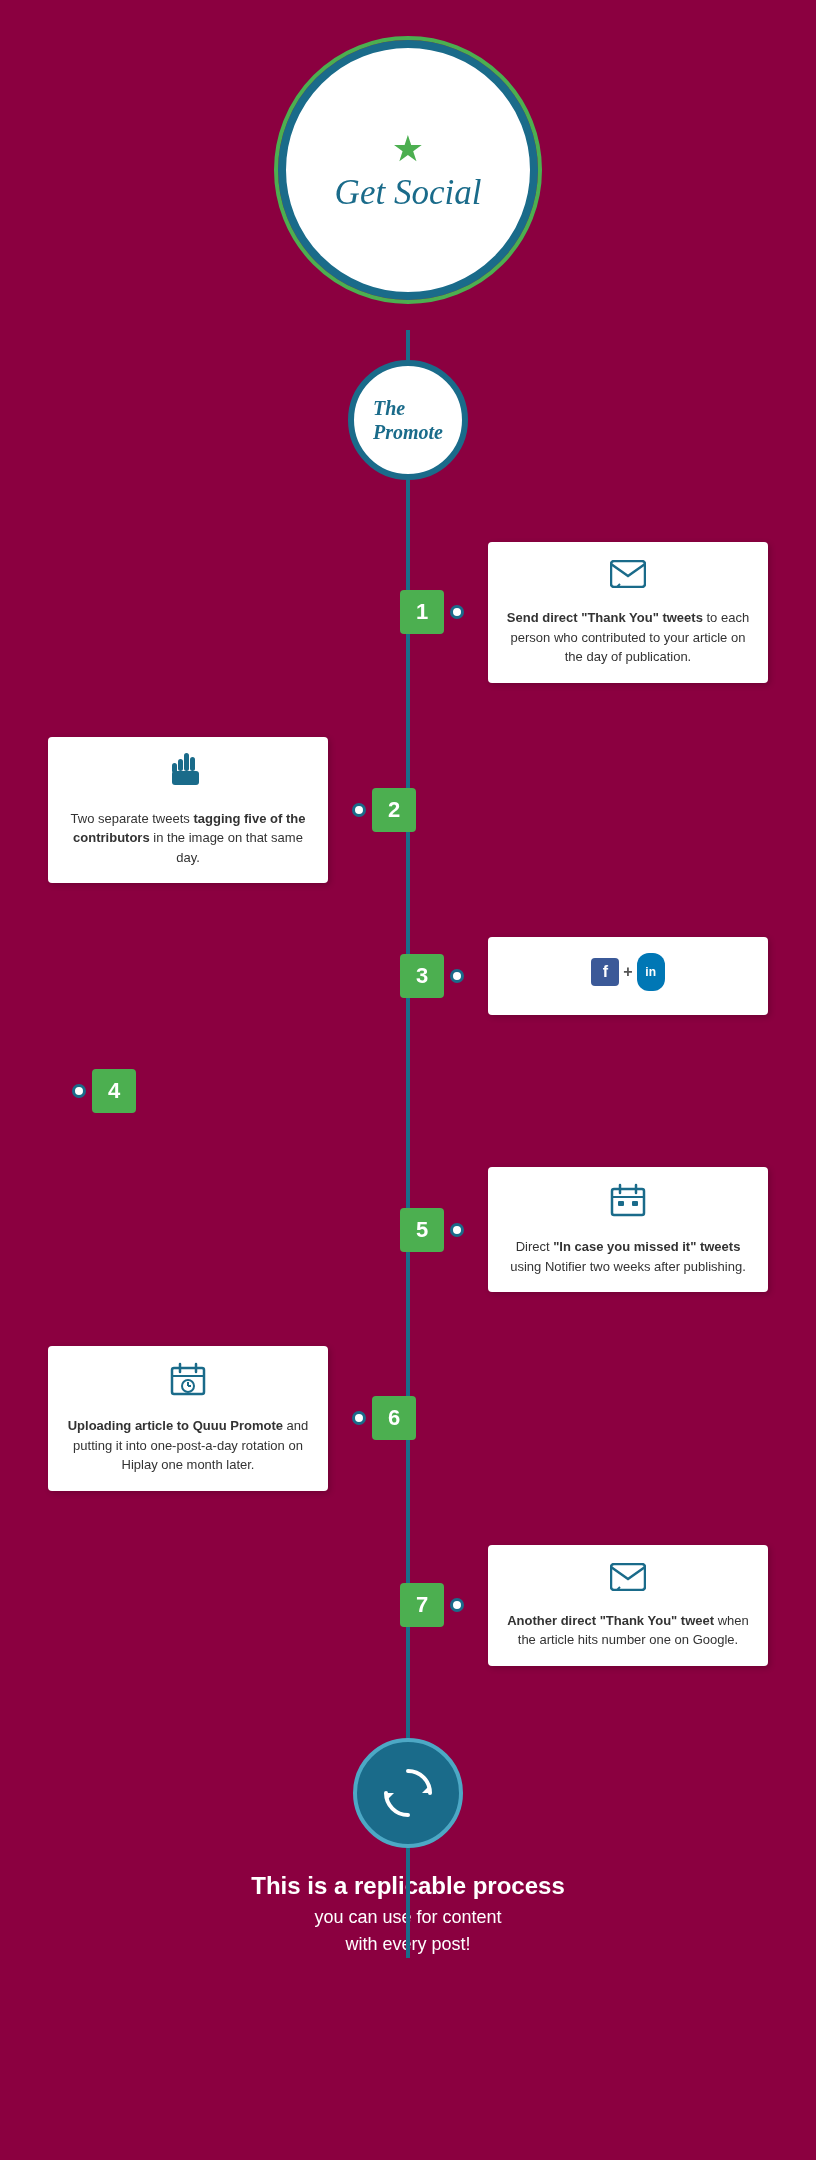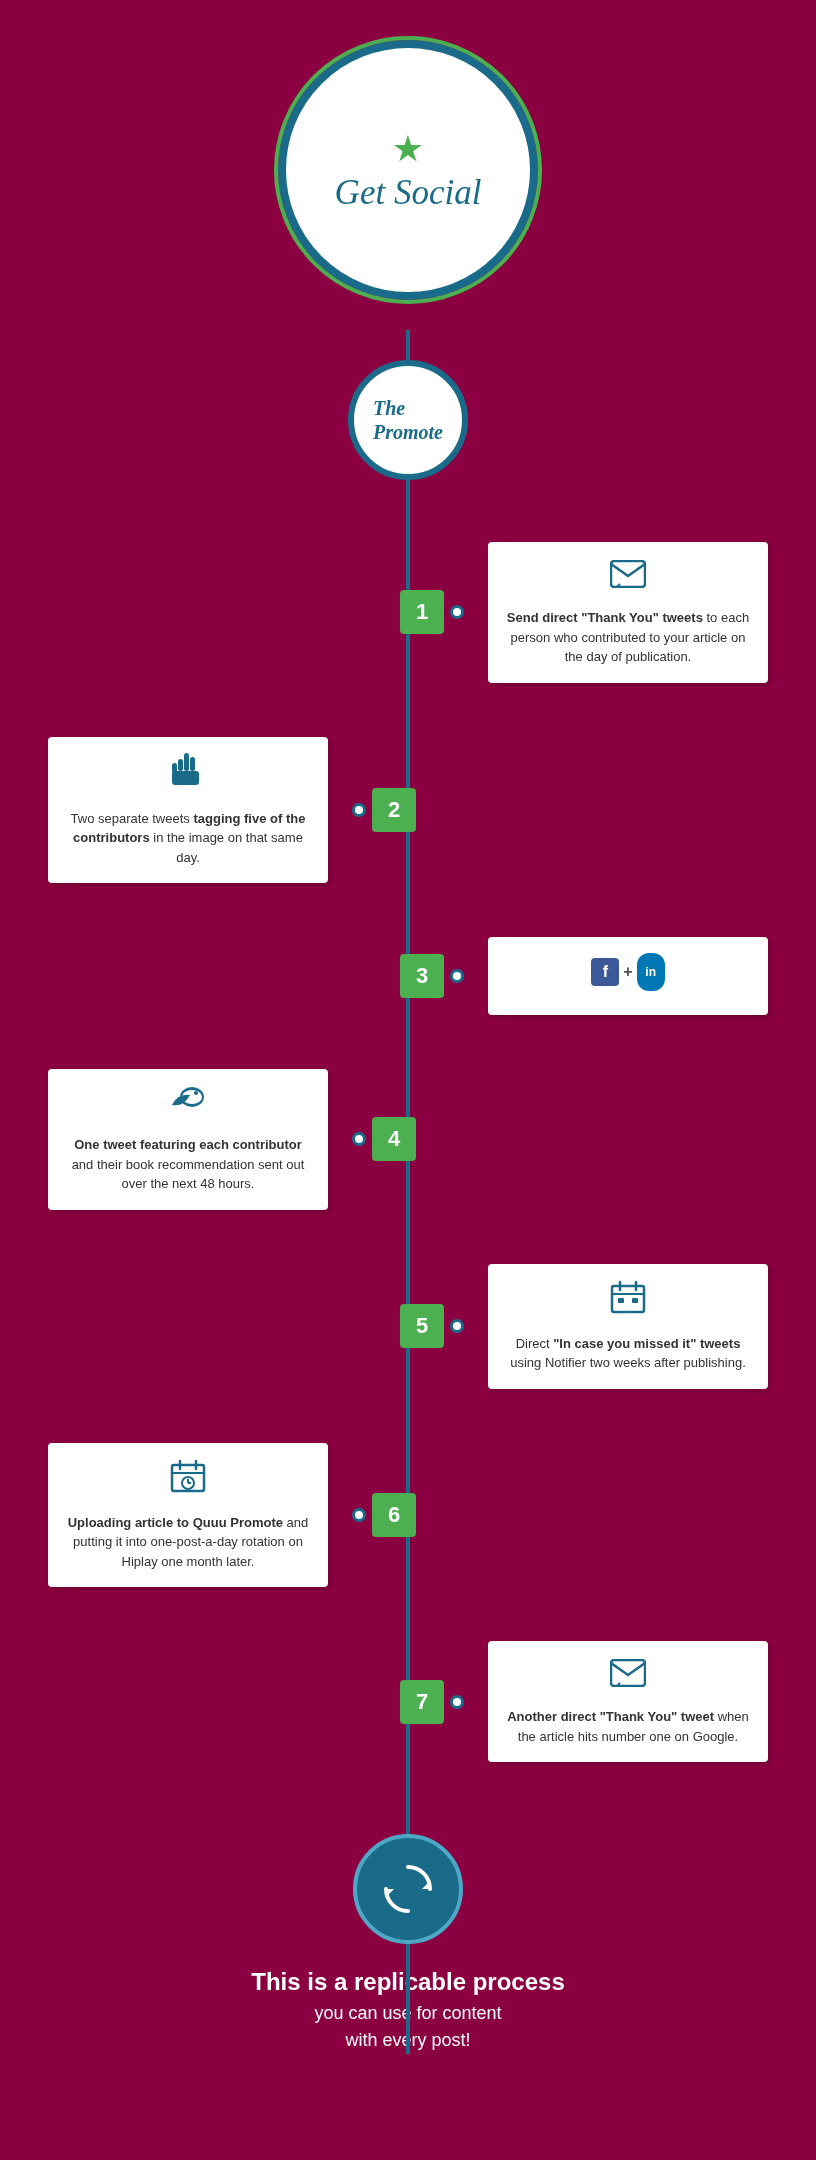--- a/index.html
+++ b/index.html
@@ -359,35 +359,20 @@
           <div class="li-icon">in</div>
         </div>
       </div>
     </div>
   </div>
 
   <div style="height:30px;"></div>
 
   <div class="step-block">
     <div class="step-content-row left-step">
-      <div class="step-card">
-        <div class="card-icon">
-          <svg width="36" height="30" viewBox="0 0 36 30" fill="#1a6b8a">
-
-            <ellipse cx="22" cy="12" rx="12" ry="10" fill="#1a6b8a"></ellipse>
-            <ellipse cx="22" cy="12" rx="10" ry="7" fill="white"></ellipse>
-            <ellipse cx="22" cy="12" rx="12" ry="10" fill="none" stroke="#1a6b8a" stroke-width="0"></ellipse>
-            <path d="M2,20 Q8,8 20,10 Q14,22 2,20Z" fill="#1a6b8a"></path>
-            <circle cx="26" cy="8" r="2" fill="#1a6b8a"></circle>
-          </svg>
-        </div>
-        <div class="card-text">
-          <strong>One tweet featuring each contributor</strong> and their book recommendation sent out over the next 48 hours.
-        </div>
-      </div>
       <div style="width:16px;"></div>
       <div class="center-col">
         <div class="badge-dot">
           <div class="line-dot"></div>
           <div class="step-badge">4</div>
         </div>
       </div>
       <div class="fill-space"></div>
     </div>
   </div>

